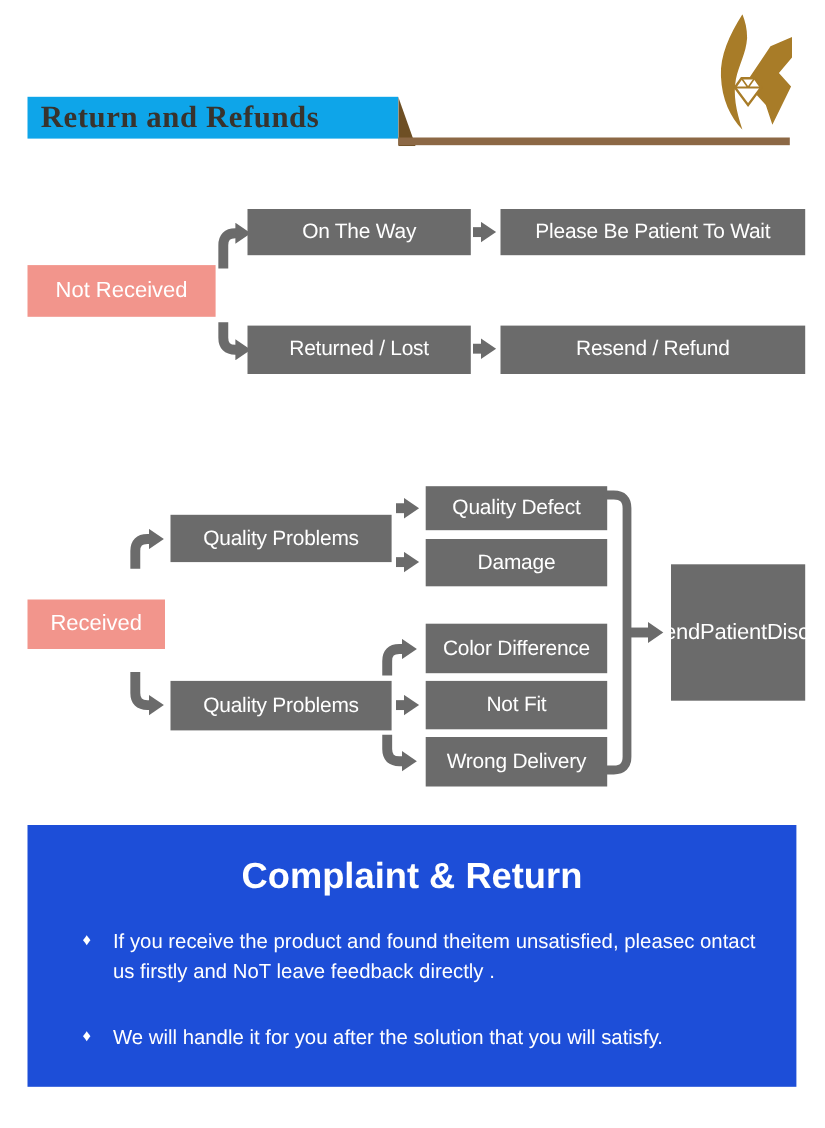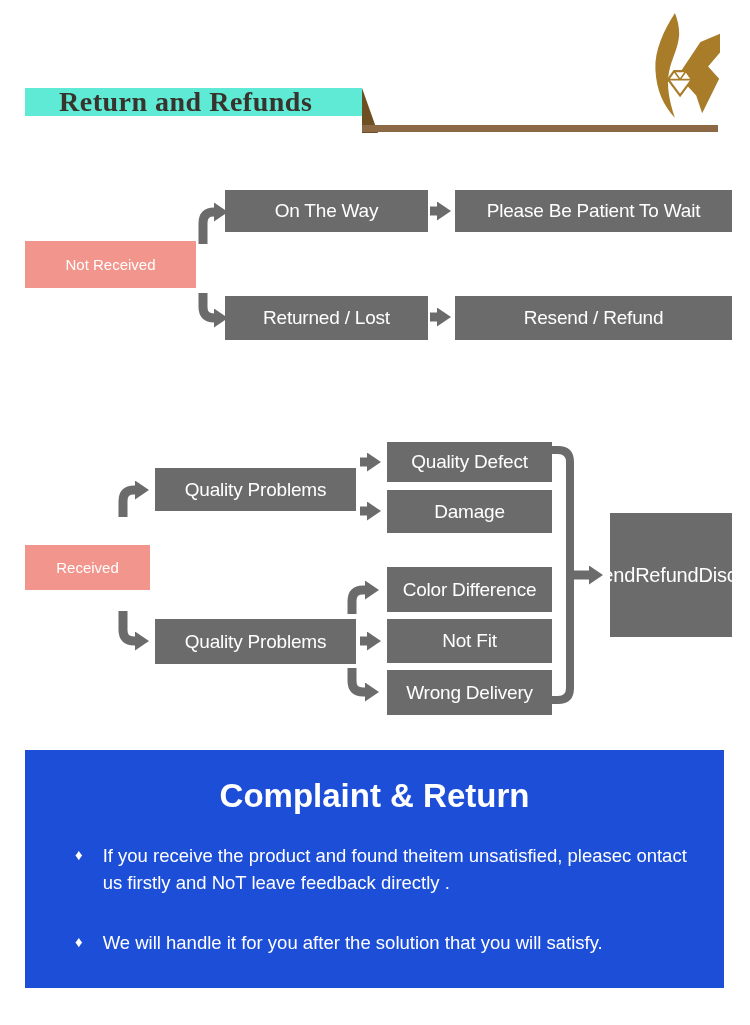--- a/index.html
+++ b/index.html
@@ -1,33 +1,33 @@
 <!DOCTYPE html>
 <html><head>
 <meta charset="utf-8">
 <style>
   html,body{margin:0;padding:0;background:#ffffff;}
   #page{position:relative;width:750px;height:1025px;background:#ffffff;overflow:hidden;
         font-family:"Liberation Sans",sans-serif;}
 
   
-  .banner{position:absolute;left:25px;top:88px;width:337px;height:28px;background:#5eead4;
-          display:flex;align-items:center;padding-left:34px;box-sizing:border-box;}
+  .banner{position:absolute;left:25px;top:88px;width:337px;height:38px;background:#0ea5e9;
+          display:flex;align-items:center;padding-left:12px;box-sizing:border-box;}
   .banner-title{font-family:"Liberation Serif",serif;font-weight:700;font-size:28px;
                 color:#38332d;letter-spacing:.5px;}
   .fold{position:absolute;left:362px;top:88px;width:16px;height:45px;background:#6e4f24;
         clip-path:polygon(0 0,100% 100%,0 100%);}
   .hline{position:absolute;left:362px;top:125px;width:356px;height:7px;background:#8c6845;}
   .logo{position:absolute;left:652px;top:13px;width:68px;height:105px;}
 
   
   .gbox,.pbox{position:absolute;color:#ffffff;font-weight:400;display:flex;align-items:center;
         justify-content:center;text-align:center;font-size:19px;letter-spacing:-0.2px;}
   .gbox{background:#6b6b6b;}
-  .pbox{background:#f2958c;font-size:15px;letter-spacing:0;text-align:center;}
+  .pbox{background:#f2958c;font-size:20px;letter-spacing:0;text-align:center;}
   .outcome{flex-direction:row;line-height:33px;font-size:20px;}
 
   .arrows{position:absolute;left:0;top:0;pointer-events:none;}
 
   
   .panel{position:absolute;left:25px;top:750px;width:699px;height:238px;background:#1d4ed8;
          box-sizing:border-box;color:#ffffff;}
   .panel-title{margin-top:27px;text-align:center;font-size:33px;font-weight:700;line-height:38px;}
   .bullet{display:flex;margin-left:50px;margin-right:30px;}
   .bullet-1{margin-top:27px;}
@@ -67,21 +67,21 @@
   <div class="gbox" style="left:387px;top:442px;width:165px;height:40px">Quality Defect</div>
   <div class="gbox" style="left:387px;top:490px;width:165px;height:43px">Damage</div>
 
   <div class="gbox" style="left:387px;top:567px;width:165px;height:45px">Color Difference</div>
   <div class="gbox" style="left:155px;top:619px;width:201px;height:45px">Quality Problems</div>
   <div class="gbox" style="left:387px;top:670px;width:165px;height:45px">Wrong Delivery</div>
   <div class="gbox" style="left:387px;top:619px;width:165px;height:44px">Not Fit</div>
 
   <div class="gbox outcome" style="left:610px;top:513px;width:122px;height:124px">
     <div>Resend</div>
-    <div>Refund</div>
+    <div>Patient</div>
     <div>Discount</div>
   </div>
 
   <svg class="arrows" width="750" height="1025" viewBox="0 0 750 1025">
     <defs>
       <marker id="ah" markerUnits="userSpaceOnUse" markerWidth="15" markerHeight="19" refX="1" refY="9.5" orient="auto">
         <polygon points="0,0 14,9.5 0,19" fill="#6b6b6b"></polygon>
       </marker>
     </defs>
     <g stroke="#6b6b6b" stroke-width="9" fill="none">

